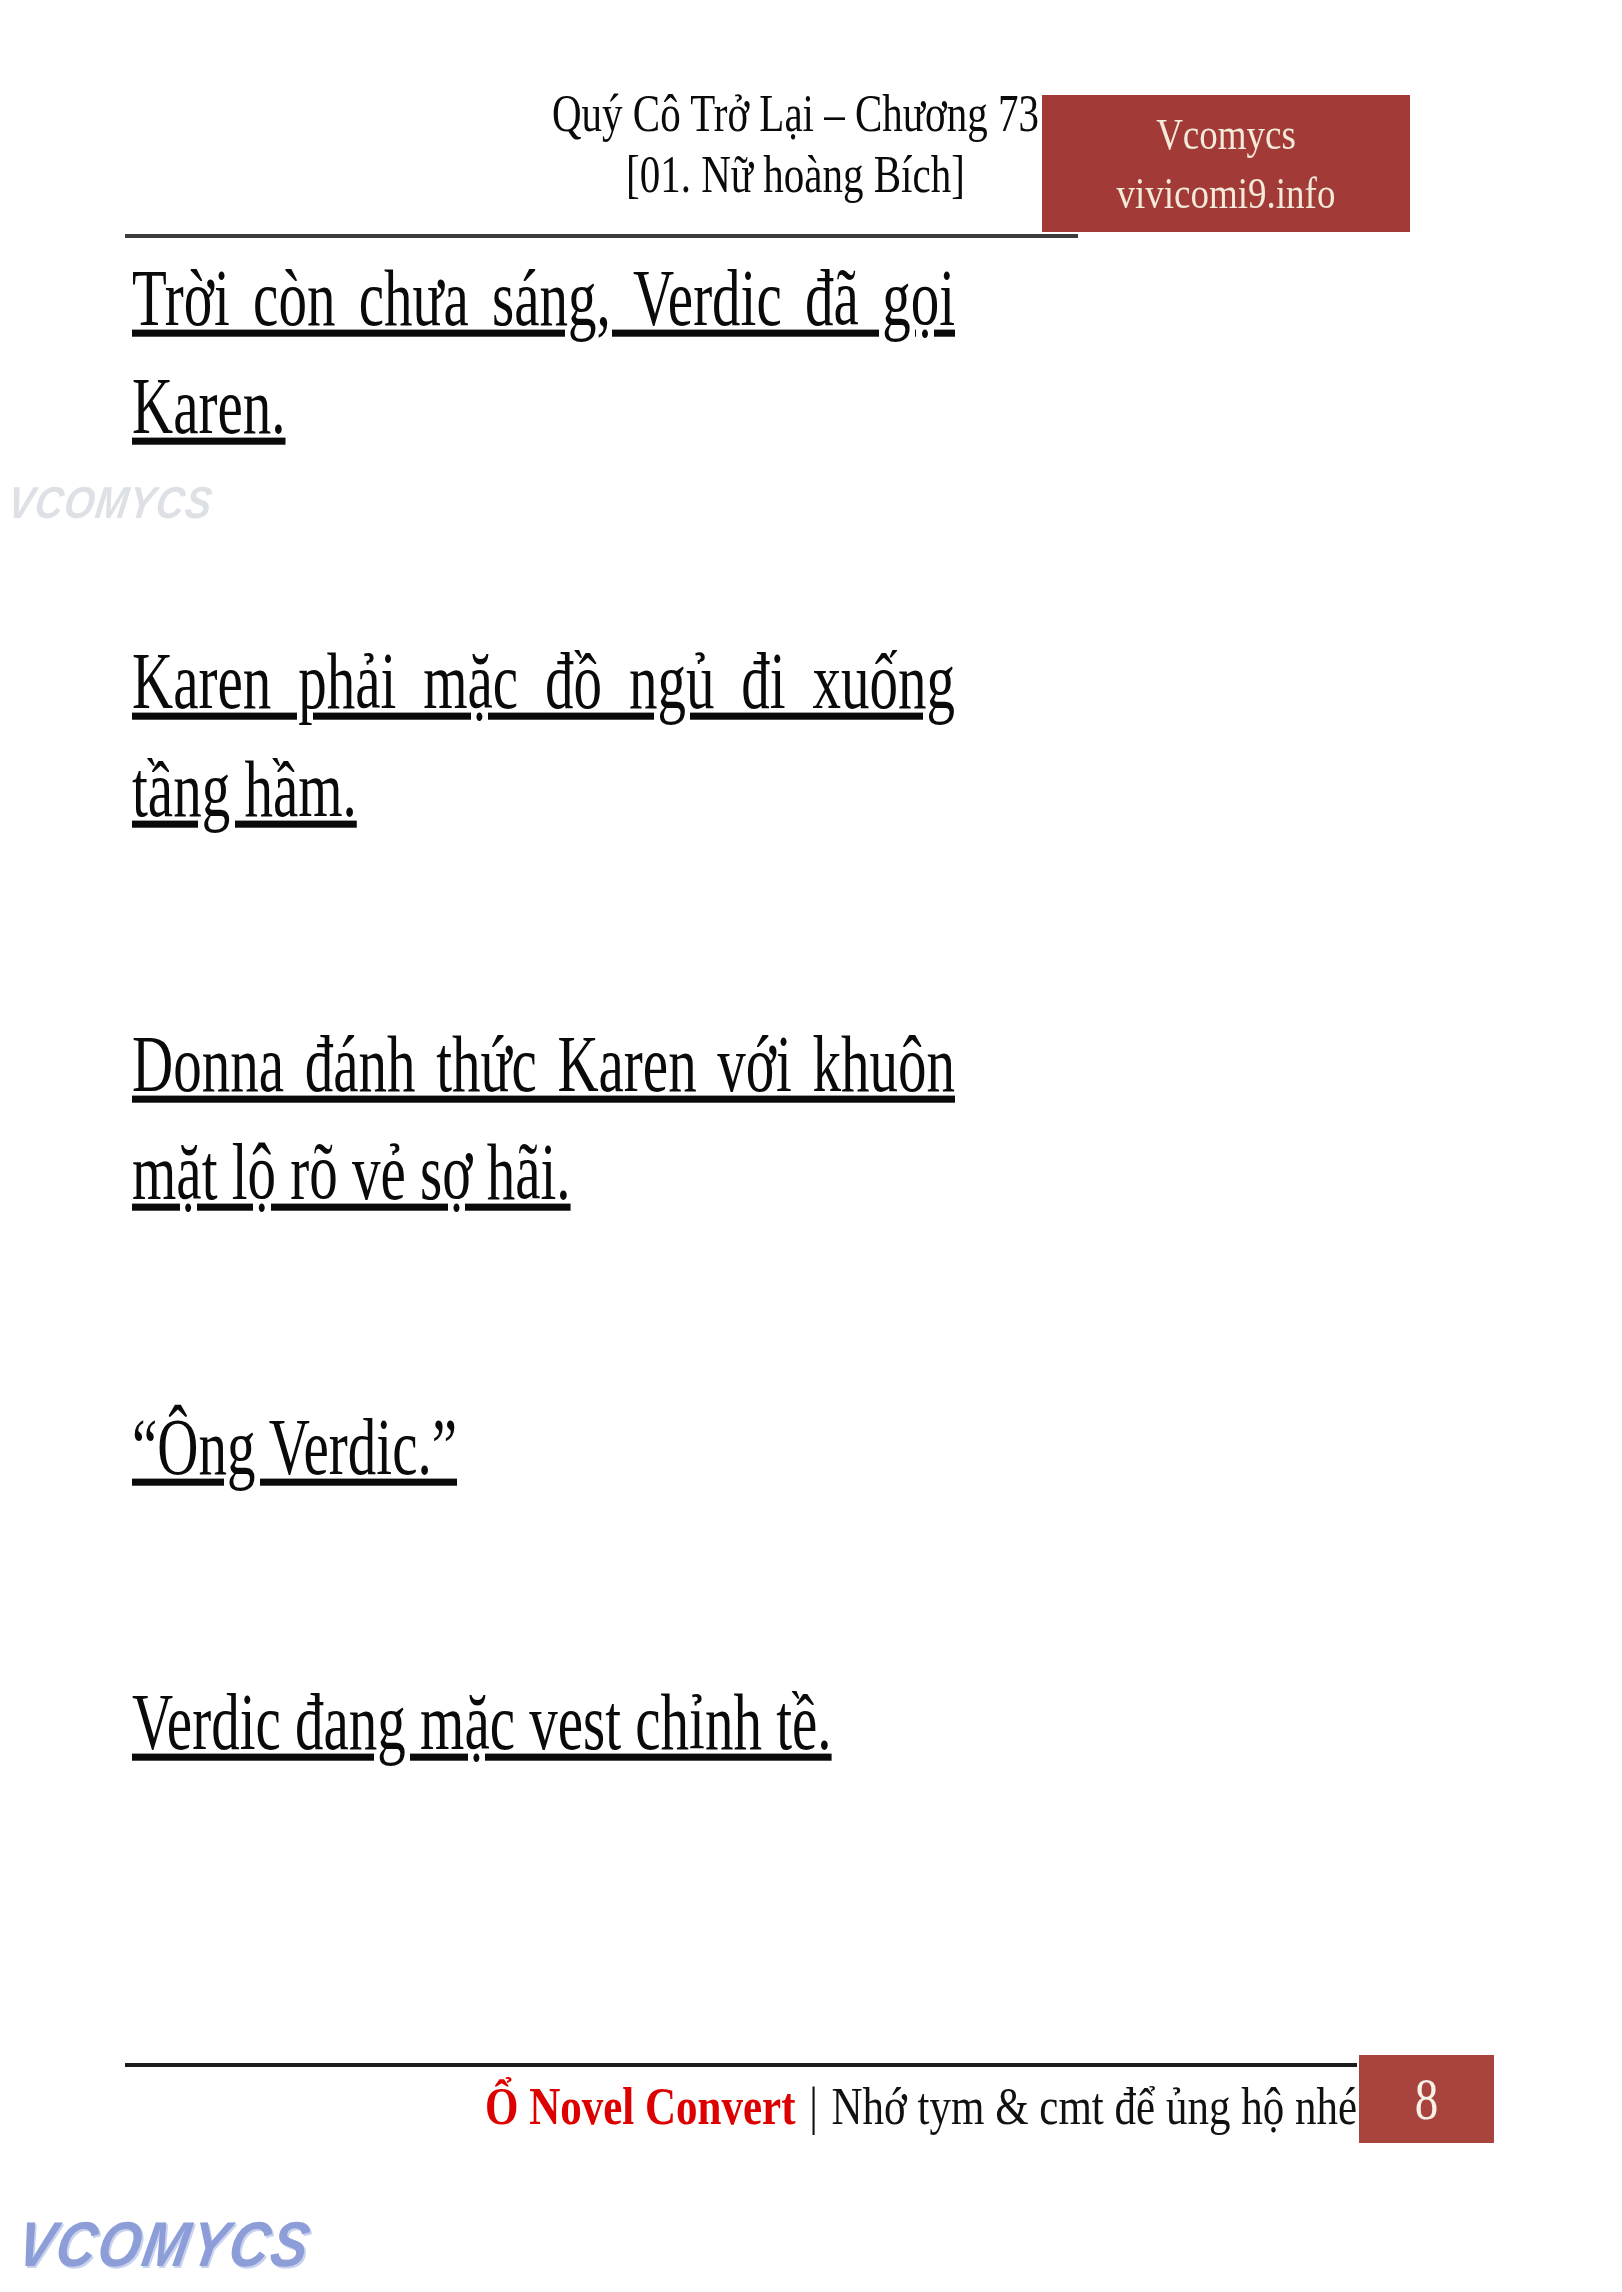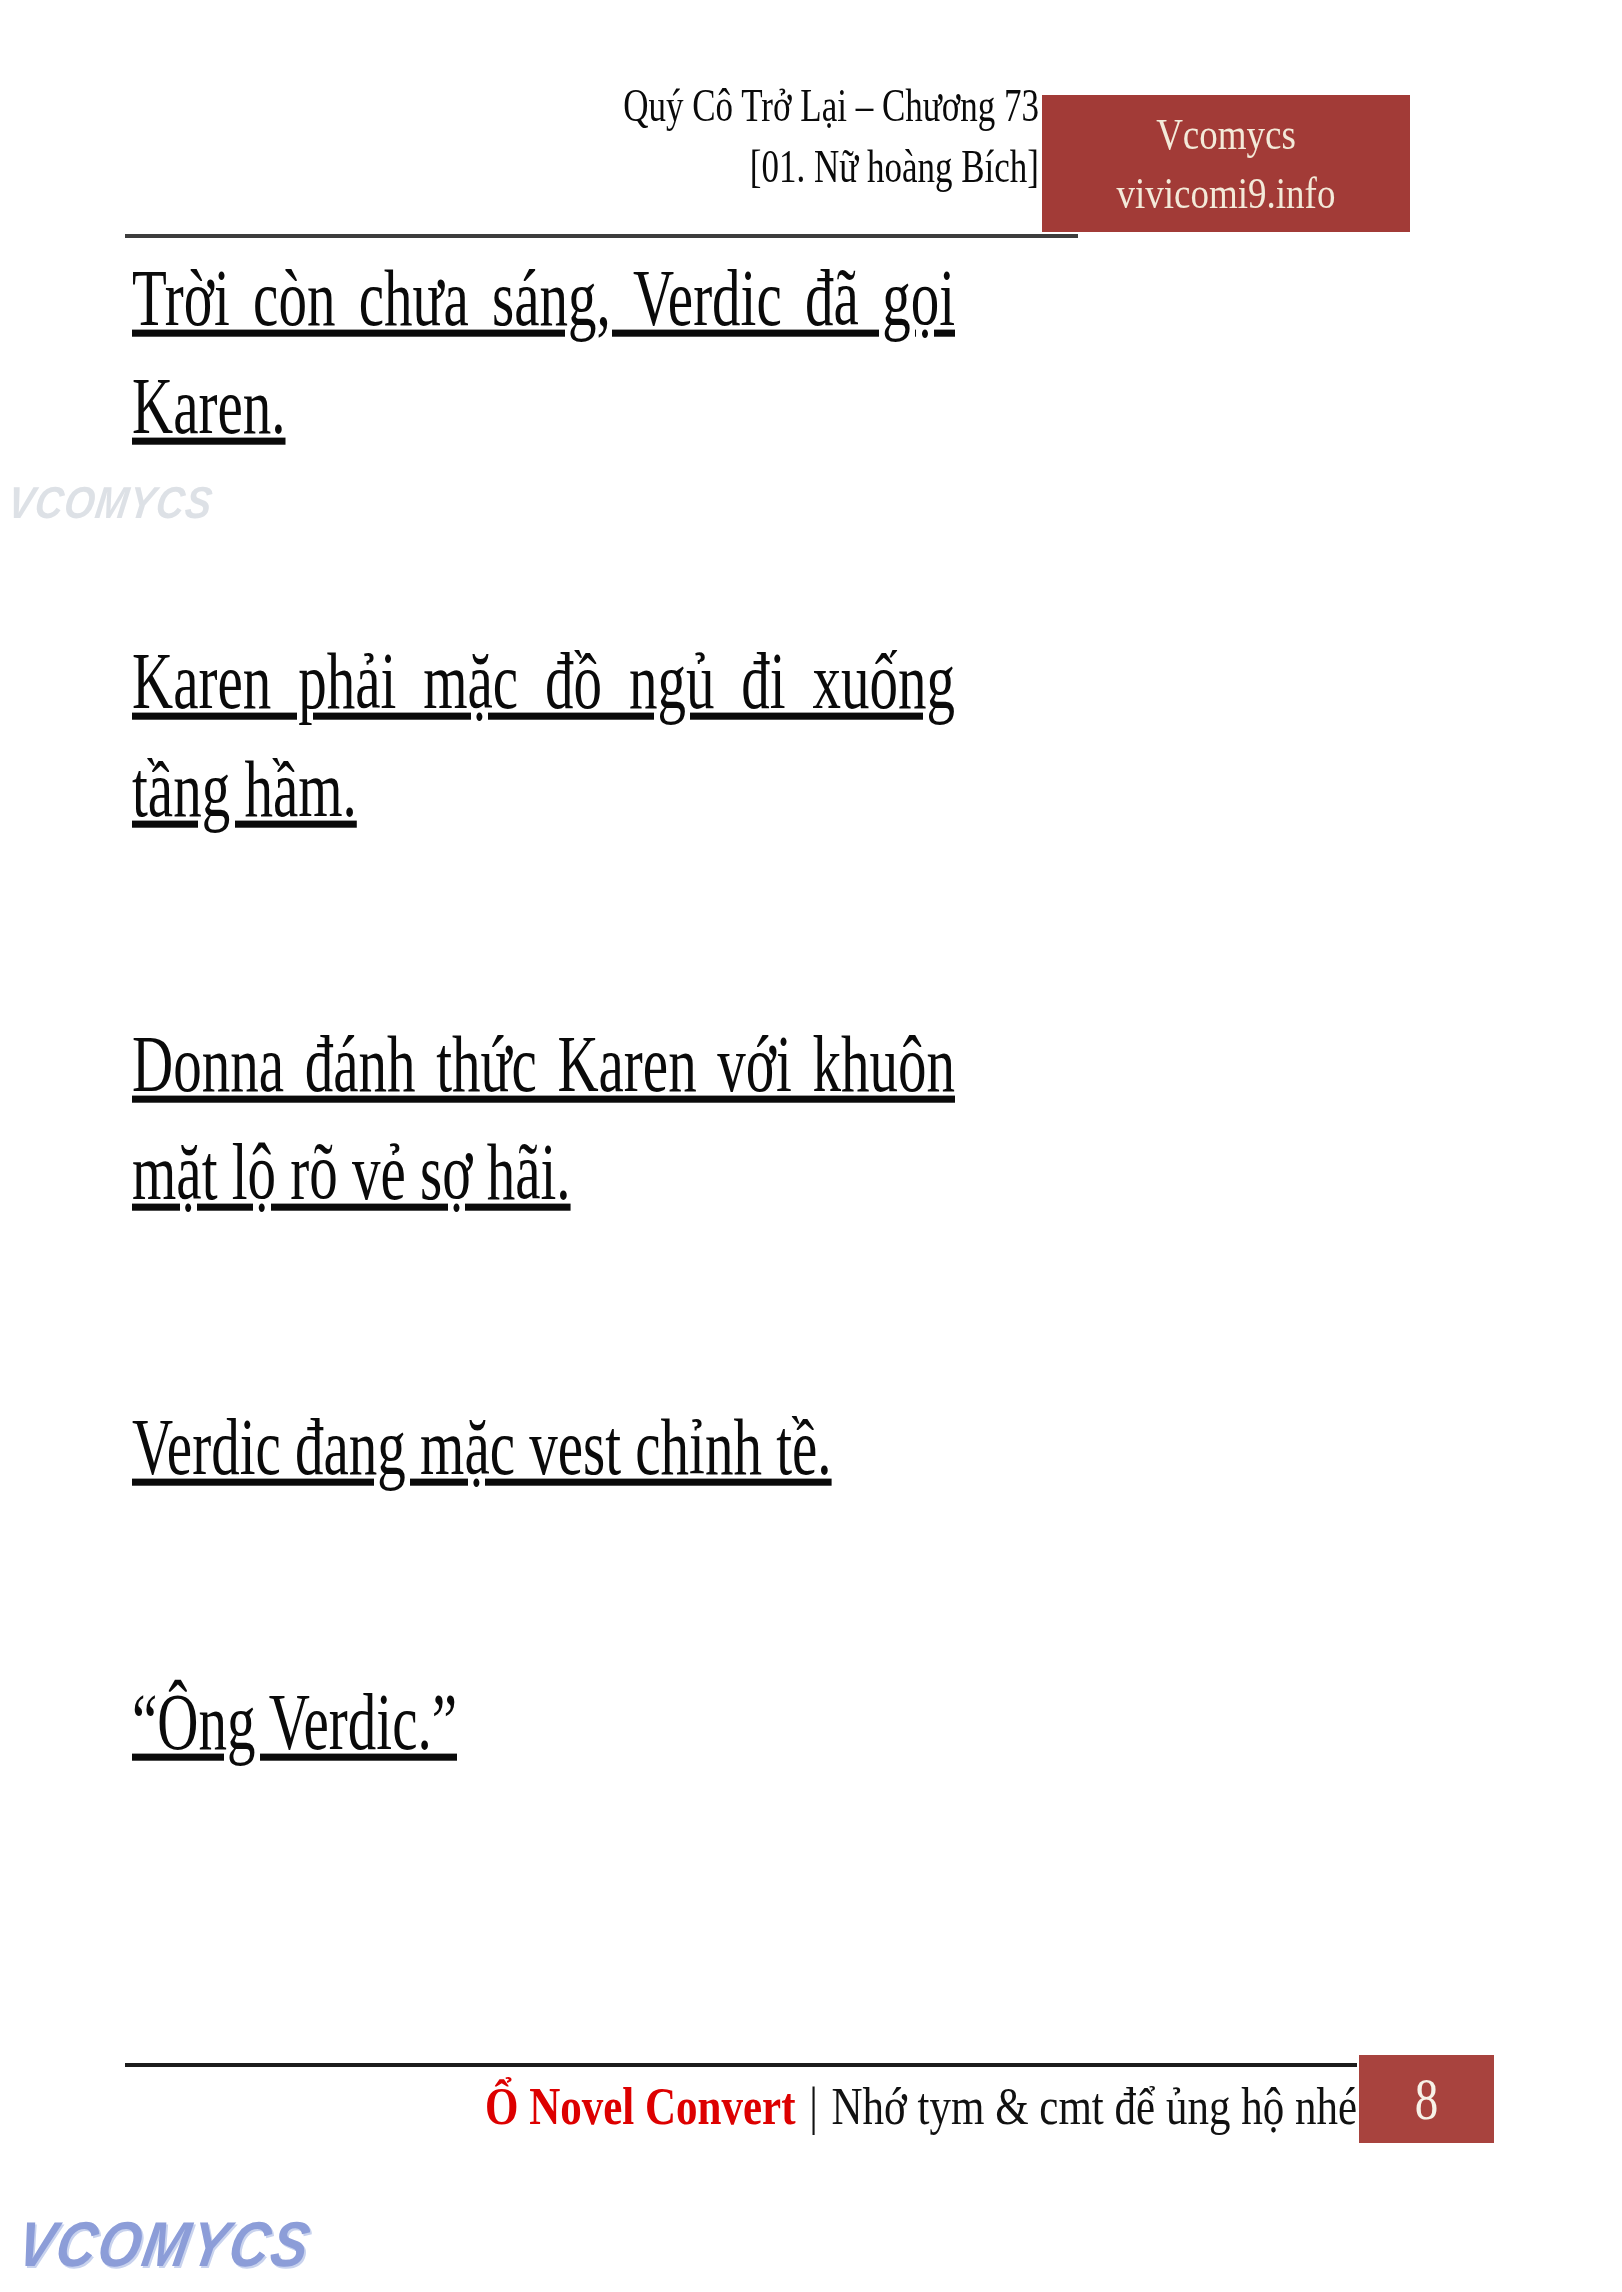--- a/index.html
+++ b/index.html
@@ -19,24 +19,24 @@
     height: 2293px;
     background: #ffffff;
     overflow: hidden;
     font-family: "Liberation Serif", serif;
     color: var(--text-black);
   }
 
   
   .header-title {
     position: absolute;
-    top: 76px;
+    top: 84px;
     right: 583px;
-    text-align: right;
-    font-size: 35px;
+    text-align: center;
+    font-size: 41px;
     line-height: 61px;
     white-space: nowrap;
   }
   .header-title .h-line {
     display: block;
     transform: scaleY(1.3);
     transform-origin: 50% 55%;
   }
   .brand-box {
     position: absolute;
@@ -192,24 +192,24 @@
       </div>
       <div class="para">
         <div class="line">Karen phải mặc đồ ngủ đi xuống</div>
         <div class="line last">tầng hầm.</div>
       </div>
       <div class="para">
         <div class="line">Donna đánh thức Karen với khuôn</div>
         <div class="line last">mặt lộ rõ vẻ sợ hãi.</div>
       </div>
       <div class="para">
+        <div class="line last">“Ông Verdic.”</div>
+      </div>
+      <div class="para">
         <div class="line last">Verdic đang mặc vest chỉnh tề.</div>
-      </div>
-      <div class="para">
-        <div class="line last">“Ông Verdic.”</div>
       </div>
     </div>
 
   <div class="footer-rule"></div>
 
   <div class="footer-text">
     <span class="footer-credit">Ổ Novel Convert</span><span class="footer-sep">|</span><span class="footer-note">Nhớ tym &amp; cmt để ủng hộ nhé</span>
   </div>
 
   <div class="page-badge">

